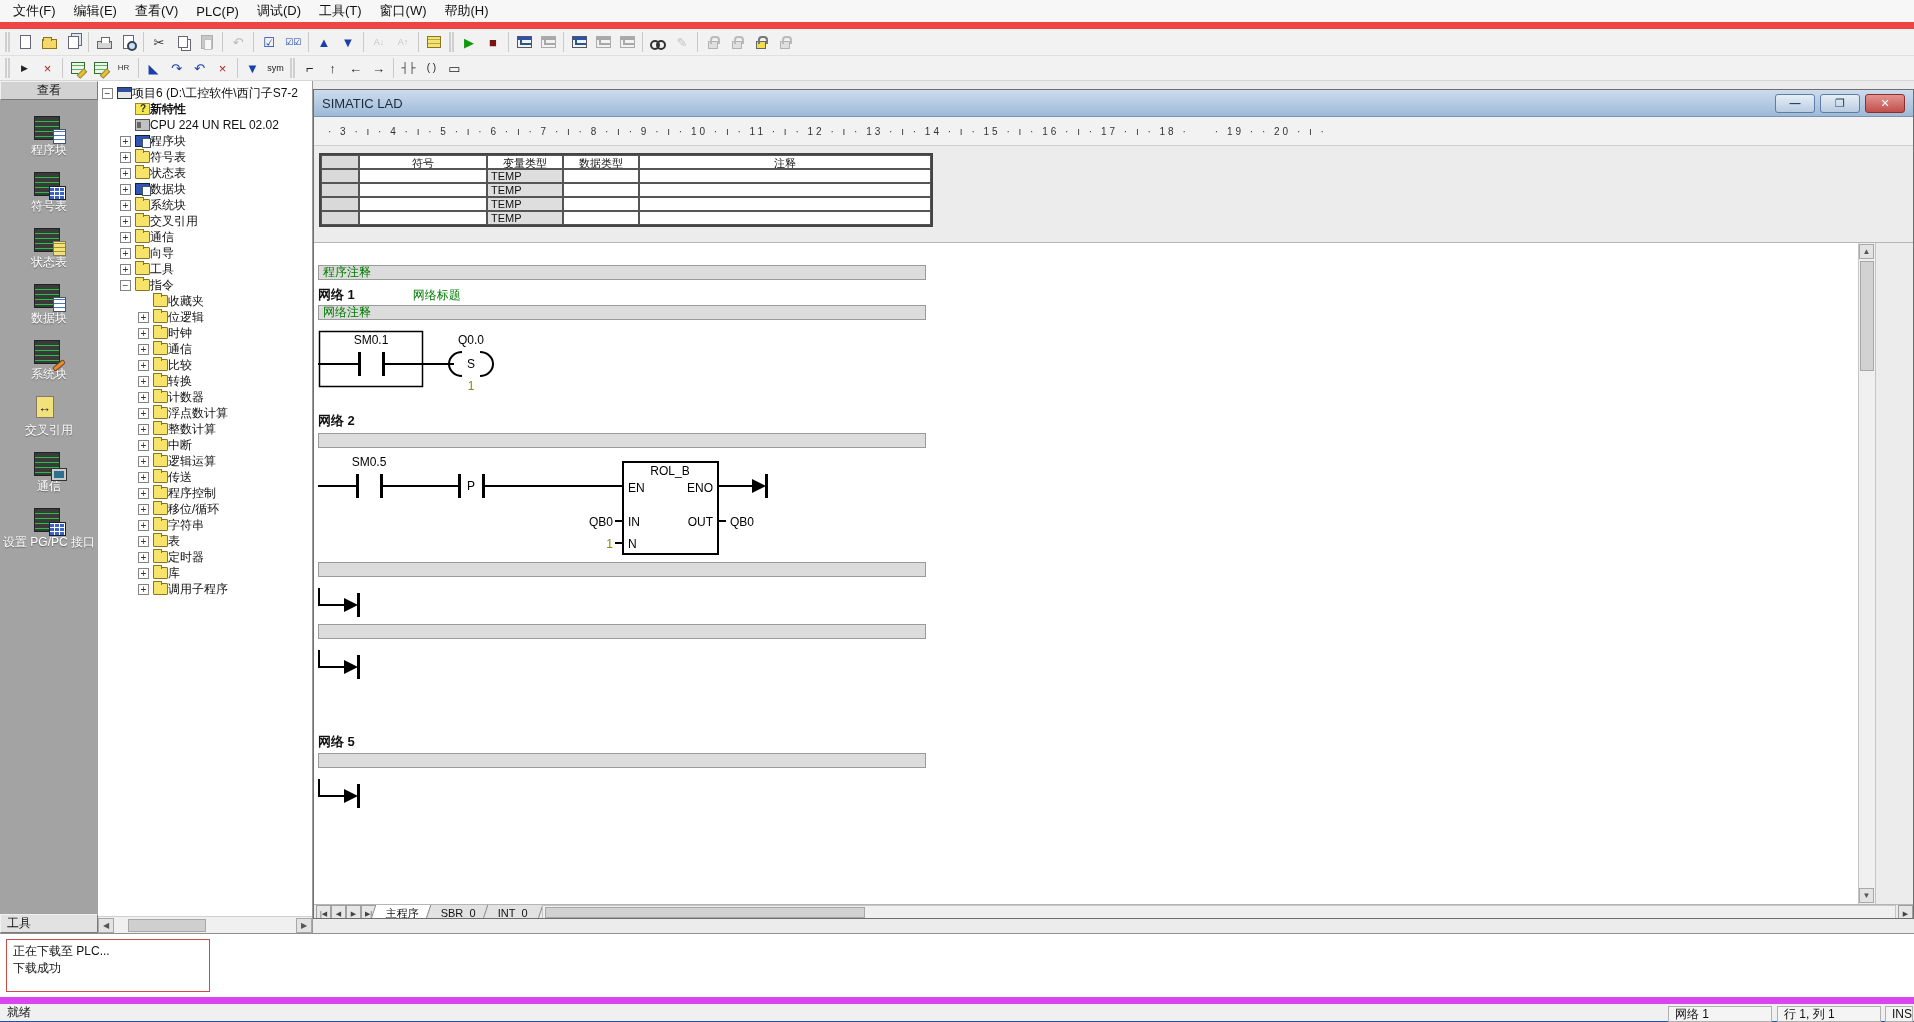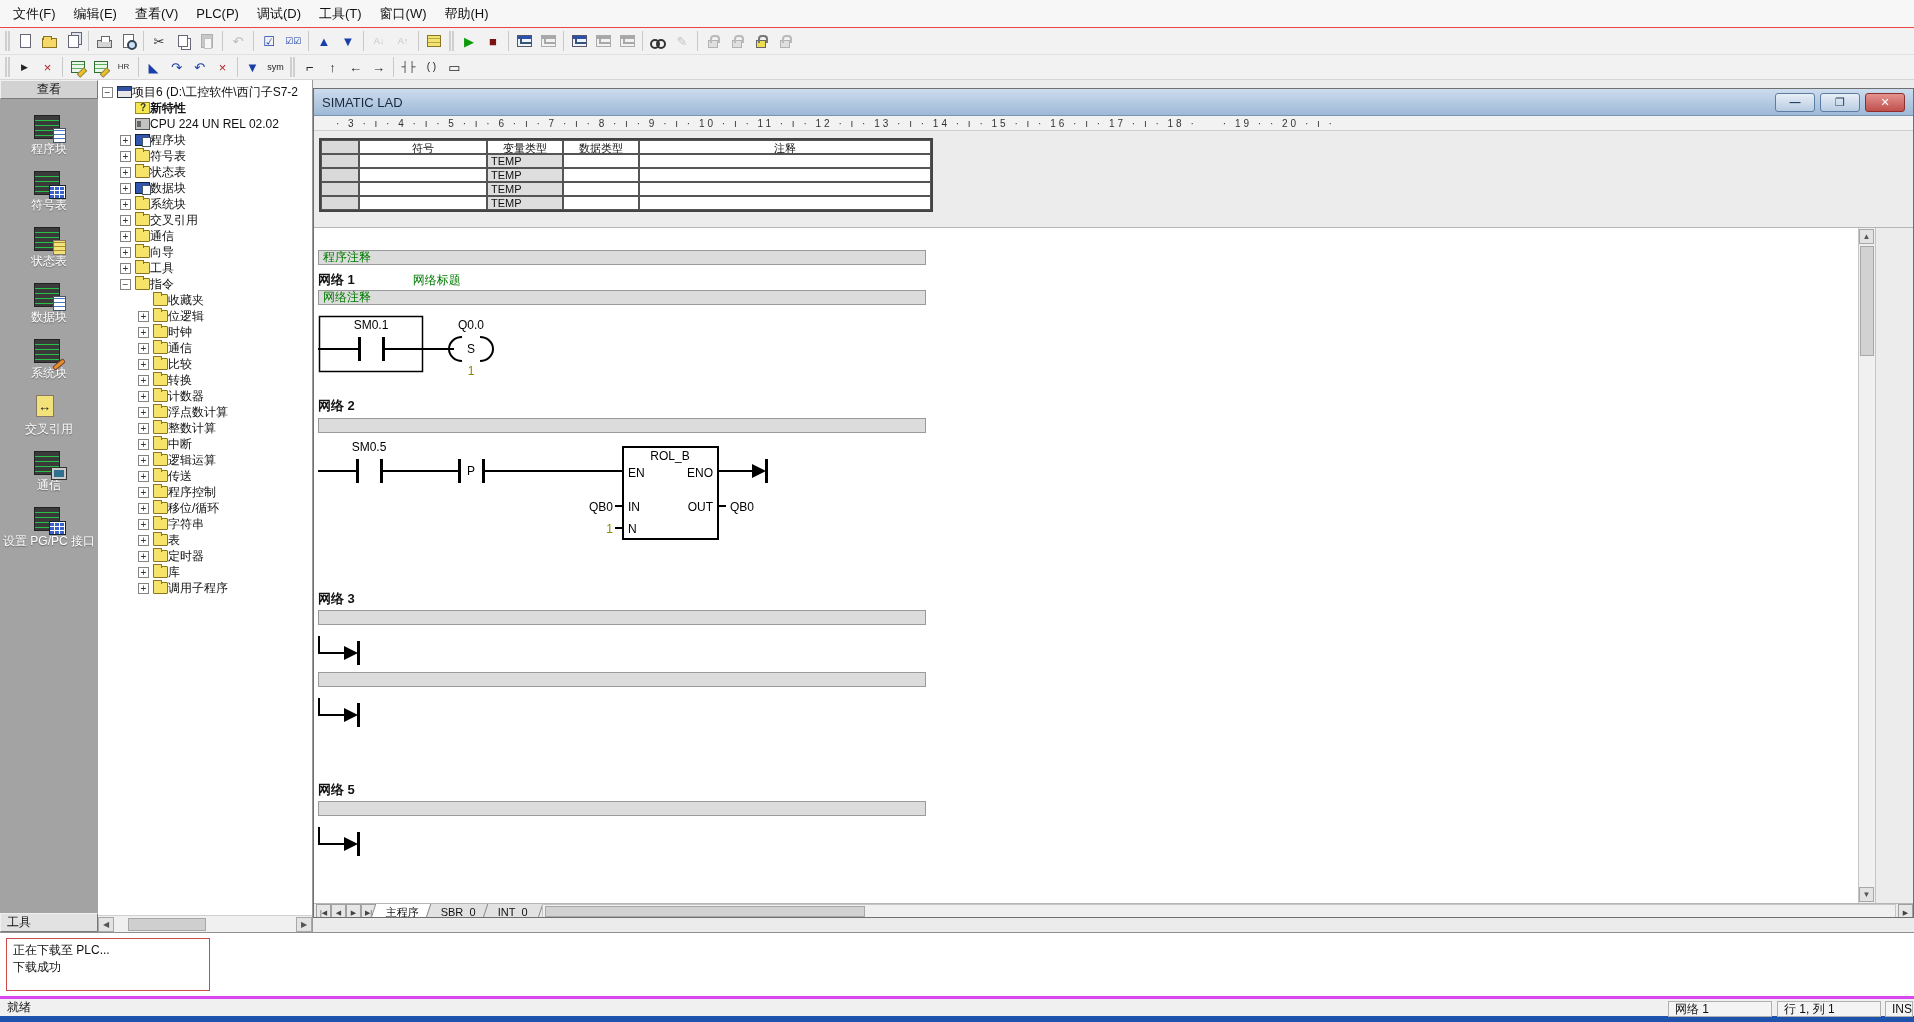--- a/index.html
+++ b/index.html
@@ -1,21 +1,21 @@
 <!DOCTYPE html>
 <html><head>
 <meta charset="utf-8">
 <style>
   * { margin:0; padding:0; box-sizing:border-box; }
   html,body { width:1914px; height:1022px; overflow:hidden;
     font-family:"Liberation Sans","DejaVu Sans",sans-serif; font-size:12px; color:#111; background:#f0f0f0;}
   .app { width:1914px; height:1022px; display:flex; flex-direction:column; }
 
   
-  .menubar { height:38px; background:#f7f7f7; border-bottom:1px solid #ef4444; display:flex; align-items:center; padding-left:4px; font-size:13px;}
+  .menubar { height:38px; background:#f7f7f7; border-bottom:7px solid #ef4444; display:flex; align-items:center; padding-left:4px; font-size:13px;}
   .menu-item { padding:2px 9px; cursor:default; }
 
   
   .toolbar { background:#f2f2f2; display:flex; align-items:center; padding:1px 2px; }
   .tb1 { height:30px; border-bottom:1px solid #e0e0e0; }
   .tb2 { height:27px; border-bottom:1px solid #d6d6d6; }
   .tbgrip { width:5px; height:20px; margin:0 3px; border-left:2px solid #cfcfcf; border-right:2px solid #cfcfcf; }
   .tbsep { width:1px; height:20px; background:#c9c9c9; margin:0 3px; }
   .tbtn { width:24px; height:24px; display:flex; align-items:center; justify-content:center; border:1px solid transparent; position:relative; }
   .tb2 .tbtn { width:23px; height:22px; }
@@ -96,21 +96,21 @@
   .hthumb { width:78px; height:13px; background:#cfcfcf; border:1px solid #a8a8a8; margin-left:14px;}
   .hspacer { flex:1; }
 
   
   .work-area { flex:1; position:relative; background:#ececec; }
   .lad { position:absolute; left:0; top:8px; right:0; bottom:14px; border:1px solid #6f6f6f; display:flex; flex-direction:column; background:#ececec; }
   .lad-title { height:27px; background:linear-gradient(#cddcee,#9db9d7); border-bottom:1px solid #7d94ad; display:flex; align-items:center; padding:0 8px; font-size:13px; color:#1c2a3d; }
   .lad-title .sp { flex:1; }
   .wbtn { width:40px; height:19px; margin-left:5px; border-radius:3px; border:1px solid #5d7da4; background:linear-gradient(#e7eef7,#b9cce2); color:#24425f; font-size:11px; line-height:17px; text-align:center; font-weight:bold;}
   .wbtn.close { background:linear-gradient(#e49390,#c0504c); border-color:#8e2f2b; color:#fff; }
-  .ruler { height:15px; background:#f2f2f2; border-bottom:1px solid #cfcfcf; display:flex; align-items:center; font-size:10px; color:#333; padding-left:22px; }
+  .ruler { height:29px; background:#f2f2f2; border-bottom:1px solid #cfcfcf; display:flex; align-items:center; font-size:10px; color:#333; padding-left:14px; }
   .ruler .r1 { letter-spacing:3px; } .ruler .r2 { margin-left:26px; letter-spacing:3px; }
   .tbl-region { height:96px; background:#ececec; position:relative; }
   .vartable { position:absolute; left:5px; top:7px; display:grid; grid-template-columns:38px 128px 76px 76px 292px; border:2px solid #444; background:#fff;}
   .vc { border:1px solid #555; height:14px; font-size:11px; padding:0 3px; overflow:hidden; }
   .vc.h { text-align:center; background:#fff; }
   .vc.corner,.vc.rowhdr { background:#d9d9d9; }
   .vc.gray { background:#dedede; }
 
   .editor { flex:1; position:relative; background:#fff; border-top:1px solid #b5b5b5; overflow:hidden; }
   .net-col { margin-left:4px; width:608px; }
@@ -133,21 +133,21 @@
   .tab.sel { background:#fff; }
   .tabs-hscroll { flex:1; height:14px; background:#f0f0f0; border:1px solid #c5c5c5; margin:0 2px; position:relative;}
   .tabs-hscroll .thumb { position:absolute; left:2px; top:1px; width:320px; height:11px; background:#d2d2d2; border:1px solid #a8a8a8;}
 
   
   .output { flex:0 0 64px; background:#fff; border-top:1px solid #8f8f8f; position:relative; }
   .outbox { position:absolute; left:6px; top:5px; width:204px; height:53px; border:1px solid #cc4a4a; padding:3px 6px; }
   .outbox div { font-size:12px; line-height:17px; }
 
   
-  .statusbar { flex:0 0 20px; background:#f0f0f0; border-top:3px solid #d946ef; position:relative; display:flex; align-items:center; }
+  .statusbar { flex:0 0 20px; background:#f0f0f0; border-top:7px solid #d946ef; position:relative; display:flex; align-items:center; }
   .st-ready { margin-left:7px; font-size:12px; }
   .st-pane { position:absolute; top:2px; height:16px; border:1px solid #b0b0b0; background:#f4f4f4; font-size:12px; line-height:14px; padding:0 6px; }
   .st-net { right:142px; width:104px; }
   .st-pos { right:33px; width:104px; }
   .st-ins { right:1px; width:28px; text-align:center;}
   .taskbar-strip { flex:0 0 6px; background:#1d53ad; }
 </style>
 </head>
 <body>
 
@@ -661,23 +661,20 @@
               <text x="295" y="74" text-anchor="end">QB0</text>
               <rect x="297" y="90" width="8" height="2" fill="#000"></rect>
               <text x="295" y="96" text-anchor="end" class="olive">1</text>
               <rect x="400" y="68" width="8" height="2" fill="#000"></rect>
               <text x="412" y="74">QB0</text>
               <line x1="400" y1="34" x2="442" y2="34" stroke="#000" stroke-width="2"></line>
               <polygon points="434,27 448,34 434,41" fill="#000"></polygon>
               <rect x="447" y="22" width="3" height="24" fill="#000"></rect>
             </svg>
 
-            <div class="nethdr" style="margin-top:45px">
-              <span class="nl">网络 3</span>
-            </div>
             <div class="cbar" style="margin-top:2px"></div>
             <svg width="60" height="34" style="margin-top:11px;display:block">
               <rect x="0" y="0" width="2" height="18" fill="#000"></rect>
               <line x1="0" y1="17" x2="30" y2="17" stroke="#000" stroke-width="2"></line>
               <polygon points="26,10 40,17 26,24" fill="#000"></polygon>
               <rect x="39" y="5" width="3" height="24" fill="#000"></rect>
             </svg>
 
             <div class="cbar" style="margin-top:2px"></div>
             <svg width="60" height="34" style="margin-top:11px;display:block">

